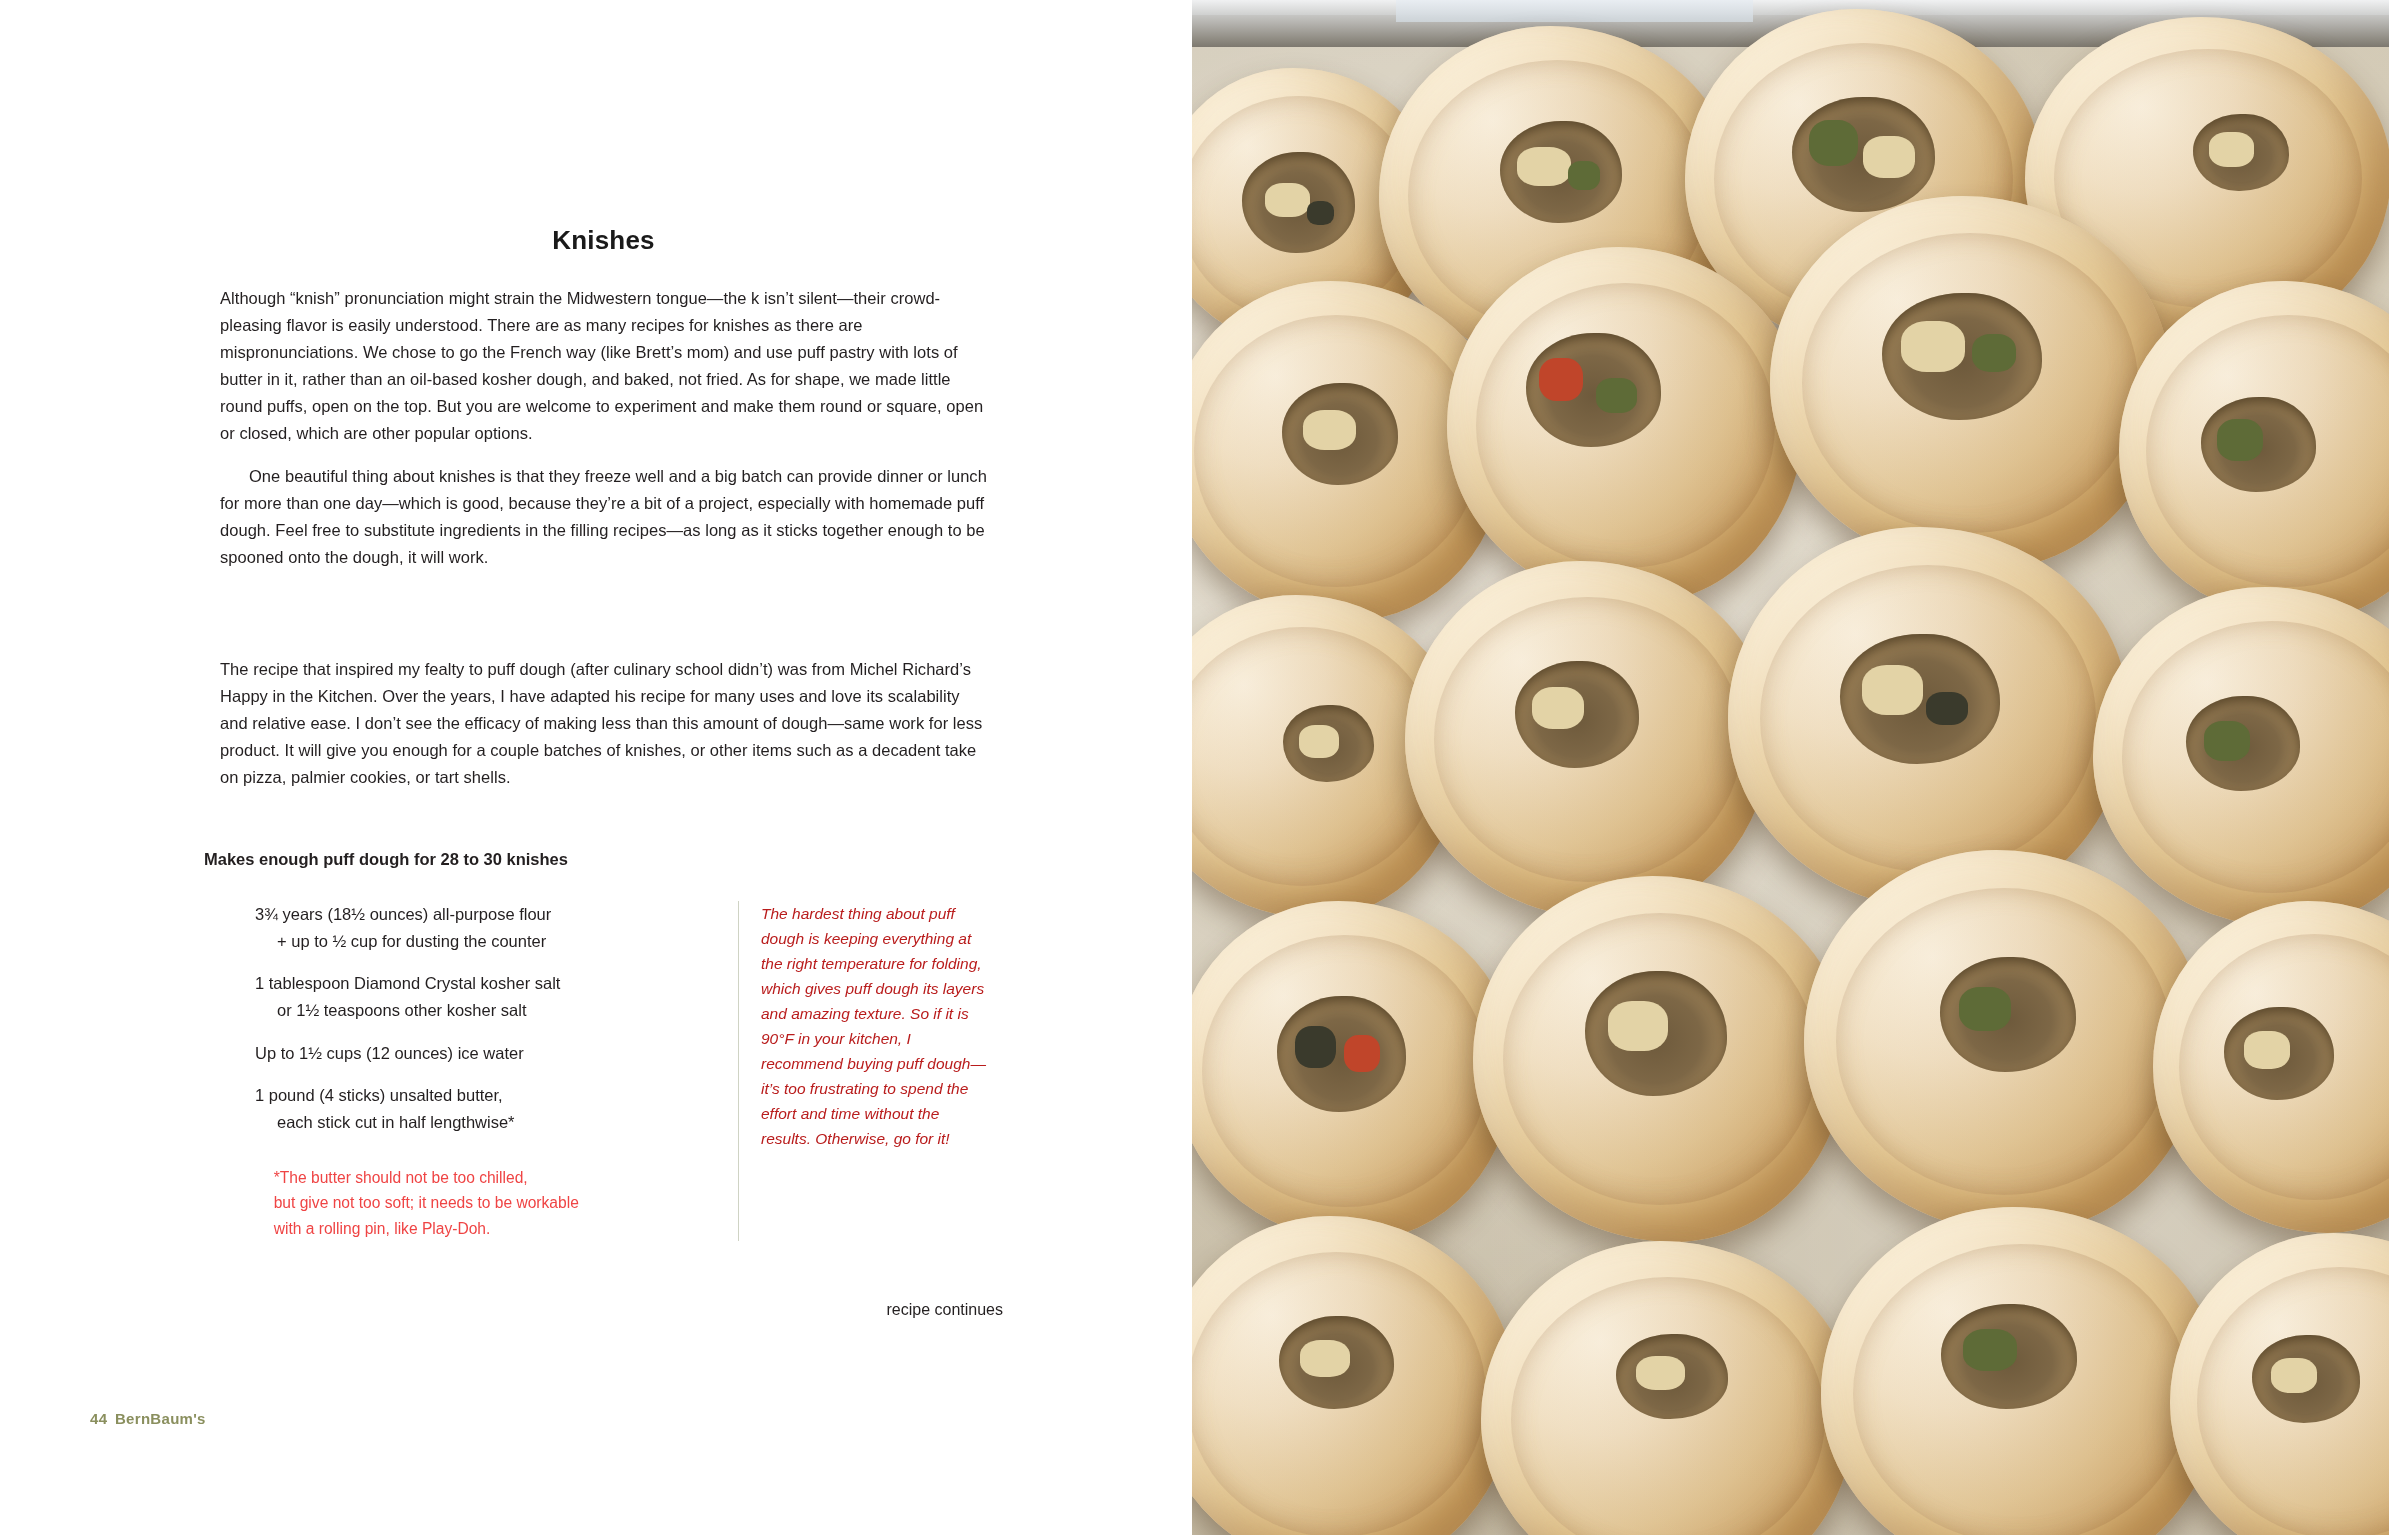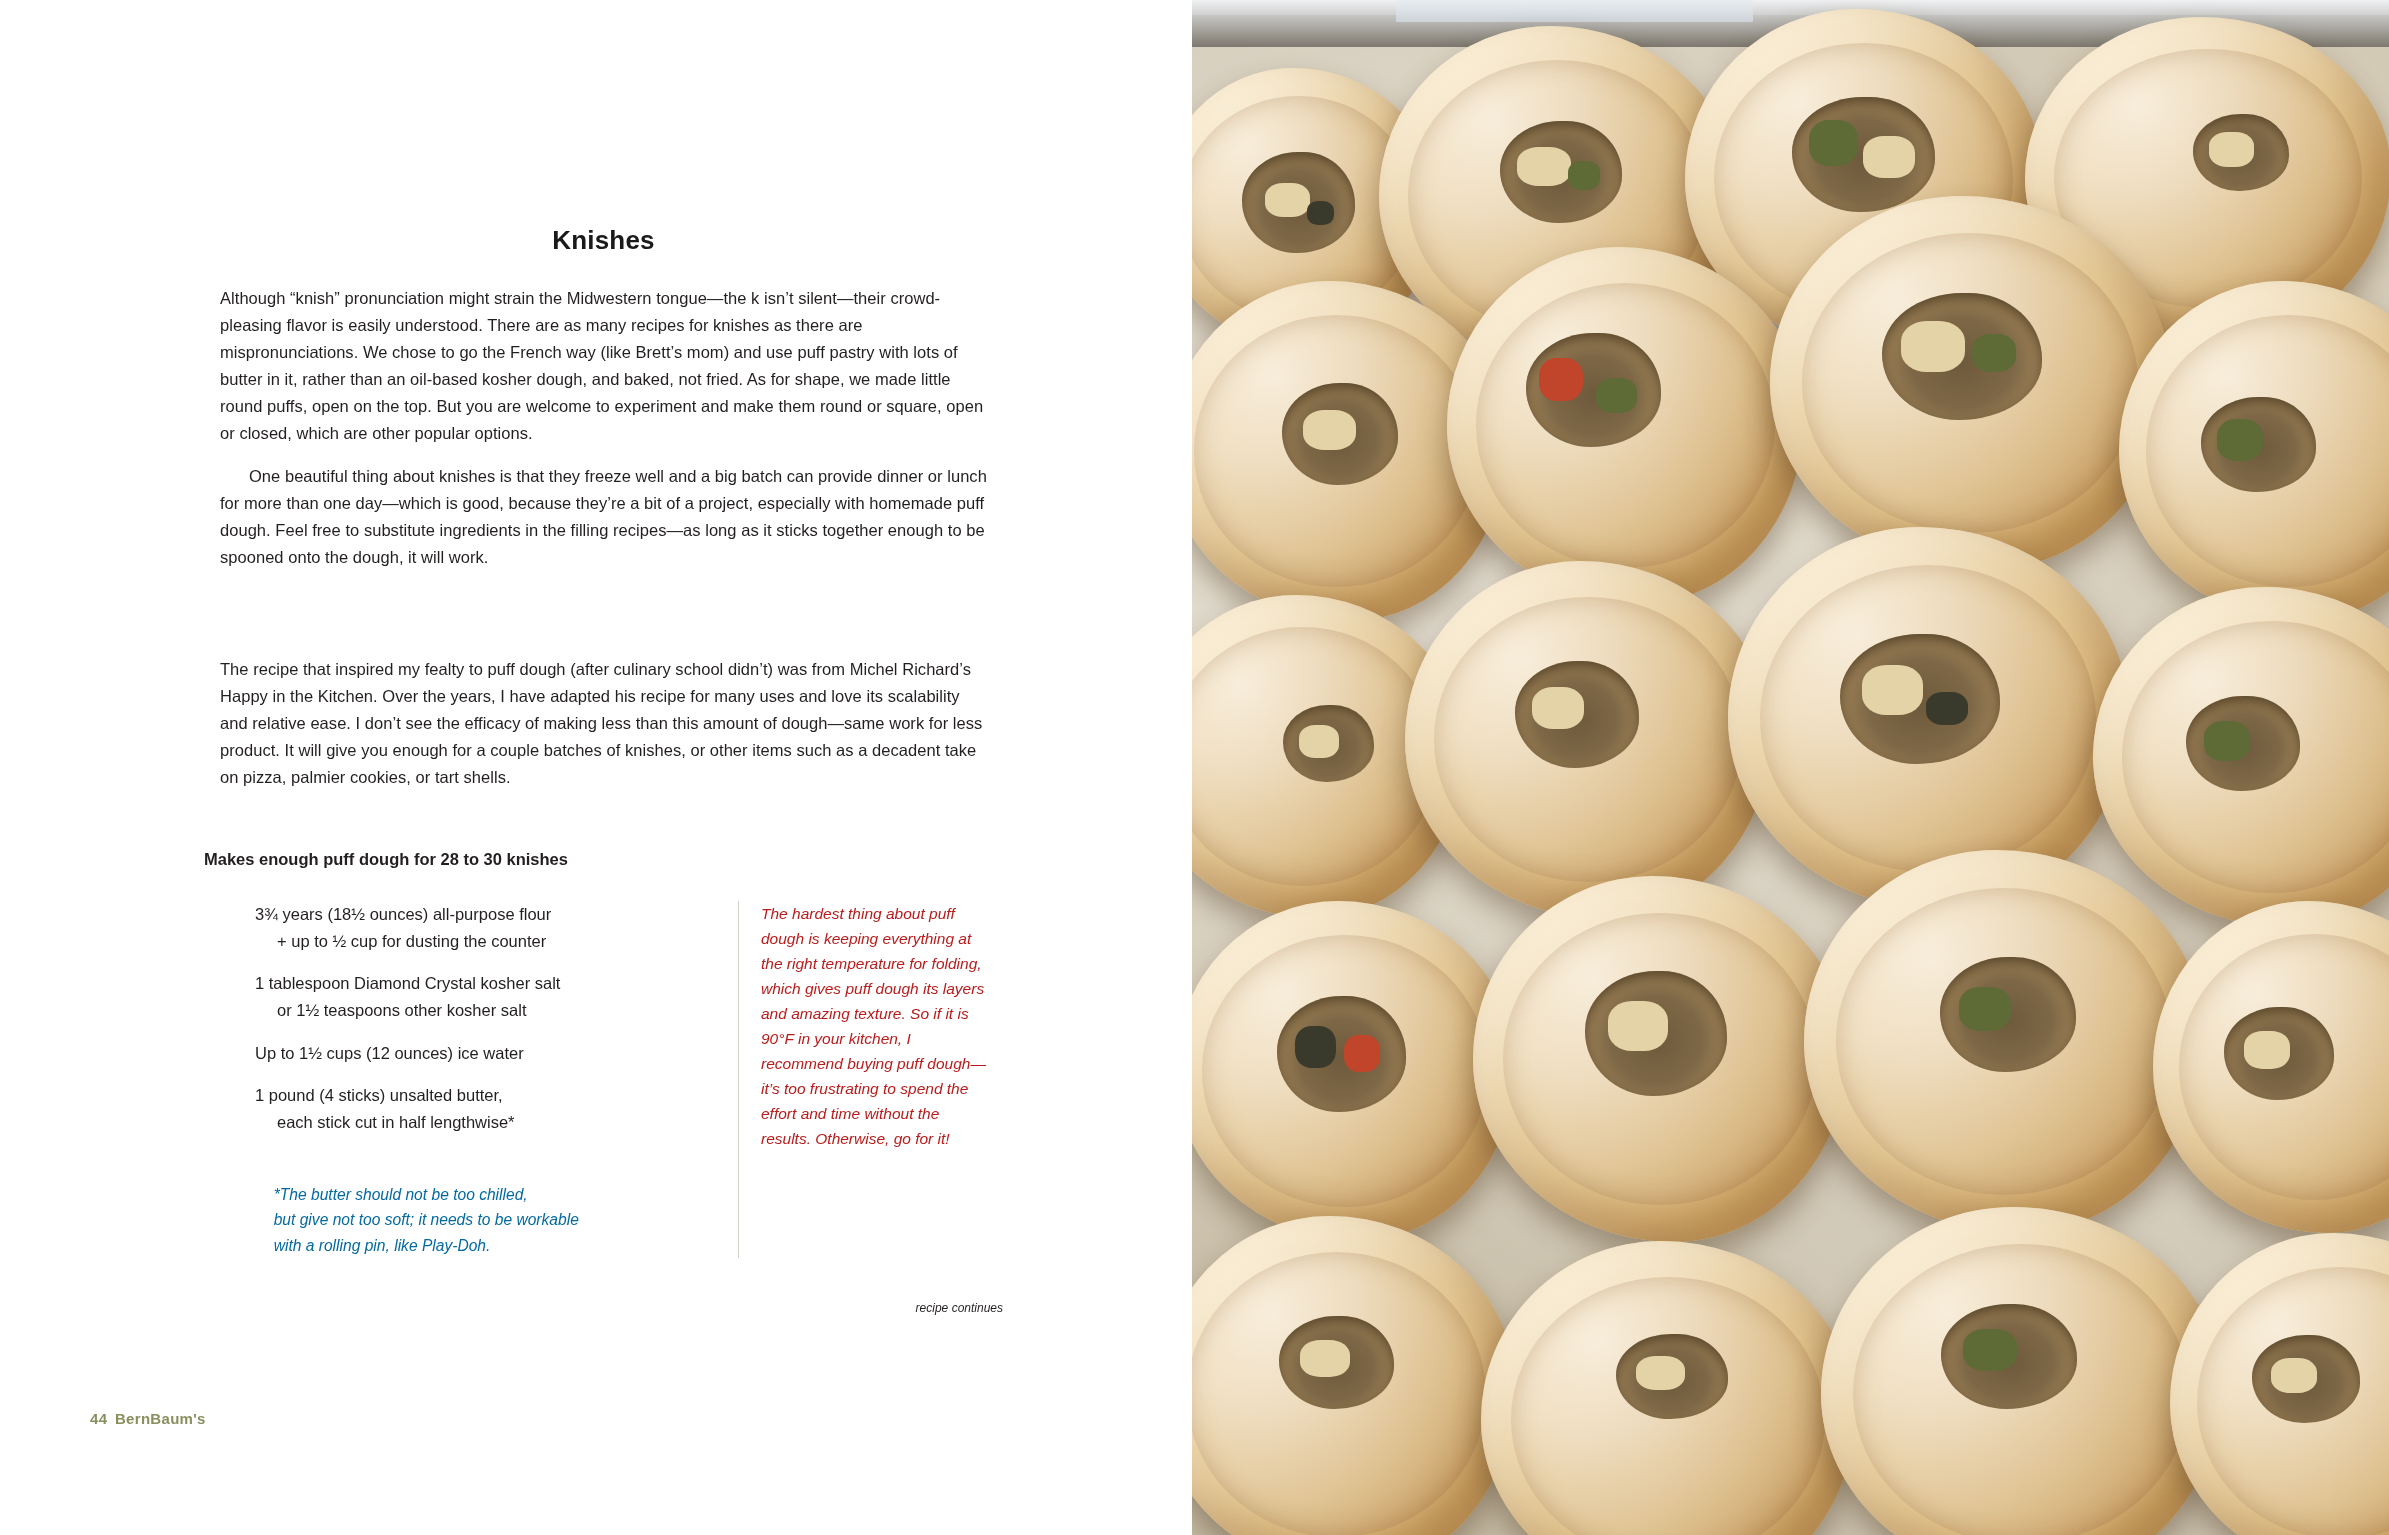--- a/index.html
+++ b/index.html
@@ -96,23 +96,22 @@
     margin: 0 0 15.3px 0;
     color: #231f20;
   }
   .ingredient .cont {
     display: block;
     padding-left: 22px;
   }
   .footnote {
     font-size: 15.6px;
     line-height: 25.5px;
-    font-style: italic;
-    color: #0369a1;
-    margin: 46px 0 0 0;
+    color: #ef4444;
+    margin: 29px 0 0 0;
     padding-left: 18.7px;
   }
   .footnote .cont { display: block; }
 
   .sidenote {
     width: 255px;
     flex: 0 0 auto;
     margin-left: 24px;
     padding-left: 22px;
     border-left: 1.7px solid #cfd3c4;
@@ -125,22 +124,21 @@
     font-style: italic;
     color: #b91c1c;
   }
 
   .recipe-continues {
     position: absolute;
     left: 204px;
     top: 1301px;
     width: 799px;
     text-align: right;
-    font-size: 12px;
-    font-style: italic;
+    font-size: 16px;
     color: #231f20;
   }
 
   .folio {
     position: absolute;
     left: 90px;
     bottom: 109px;
     font-size: 15px;
     color: #8a8f5e;
     letter-spacing: 0.3px;

